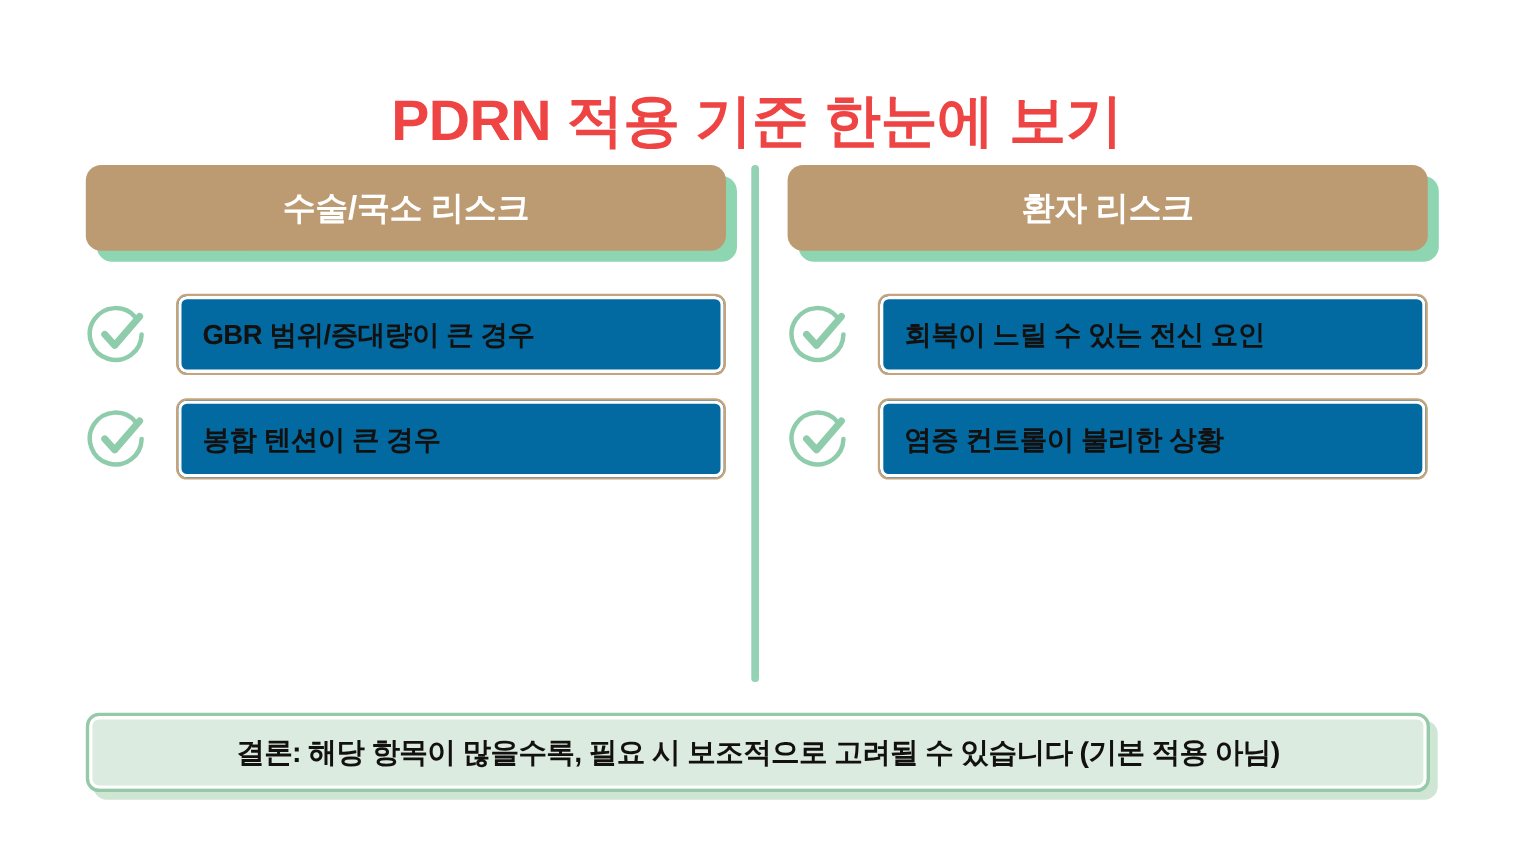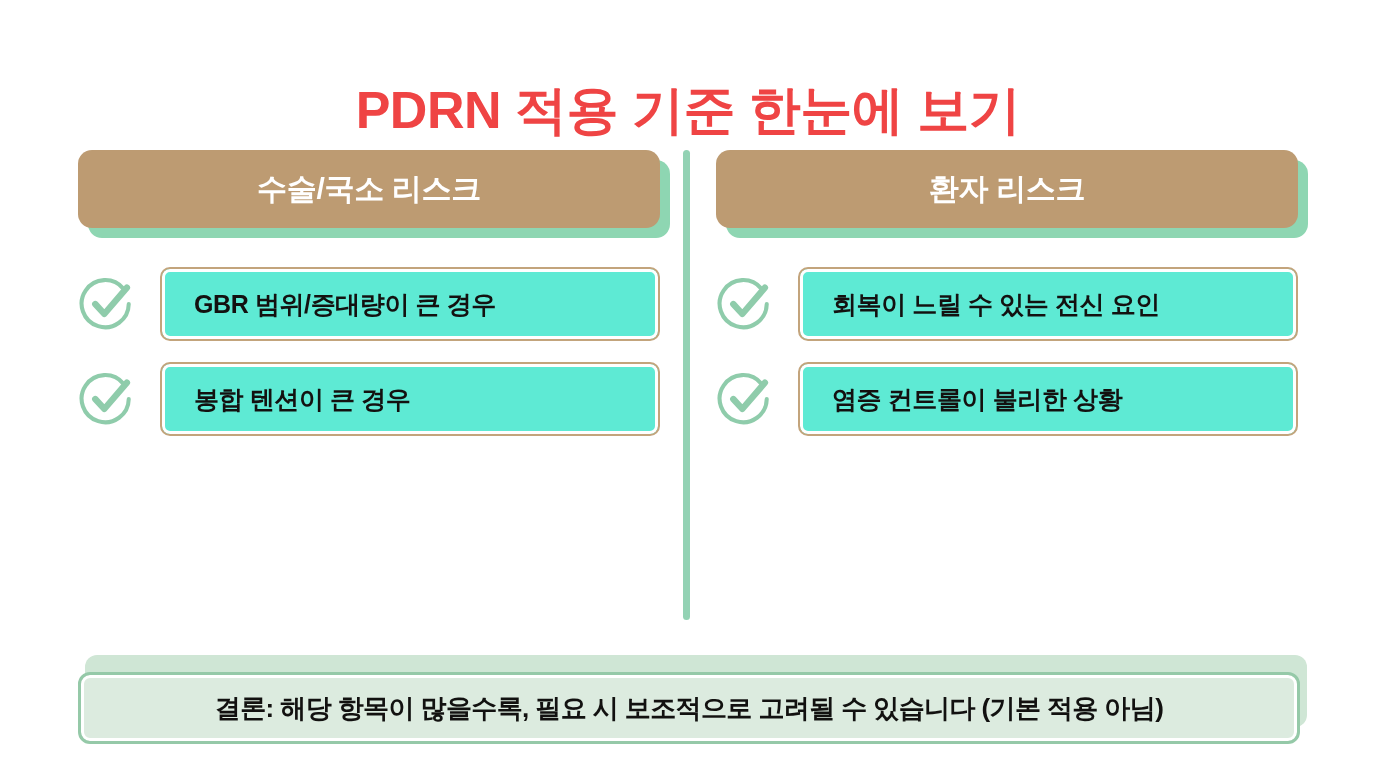--- a/index.html
+++ b/index.html
@@ -111,27 +111,27 @@
     flex: 0 0 58px;
     width: 58px;
     height: 58px;
     margin-right: 24px;
     display: block;
   }
   .item-box {
     flex: 1 1 auto;
     height: 74px;
     box-sizing: border-box;
-    background: #5eead4;
+    background: #0369a1;
     border: 2px solid #c3a47c;
     border-radius: 10px;
     box-shadow: inset 0 0 0 3px #ffffff;
     display: flex;
     align-items: center;
-    padding: 0 32px;
+    padding: 0 22px;
     font-size: 25px;
     font-weight: 700;
     color: #131110;
     letter-spacing: -0.4px;
     white-space: nowrap;
     overflow: hidden;
   }
 
   
   .conclusion-wrap {
@@ -162,21 +162,20 @@
     border-radius: 12px;
     box-shadow: inset 0 0 0 3px #ffffff;
     display: flex;
     align-items: center;
     justify-content: center;
     font-size: 26px;
     font-weight: 700;
     color: #121110;
     letter-spacing: -0.6px;
     white-space: nowrap;
-    margin-top: 24px;
   }
 </style>
 </head>
 <body>
 
 <div class="slide">
 
   <div class="title">PDRN 적용 기준 한눈에 보기</div>
 
   <div class="divider"></div>

